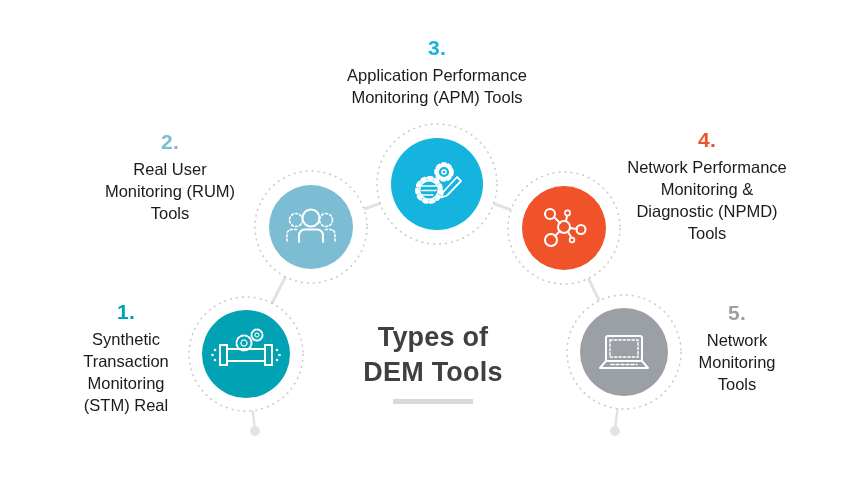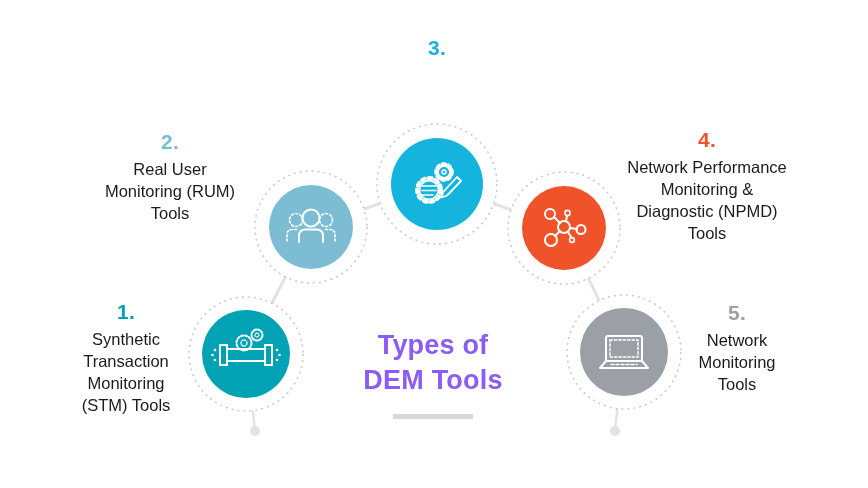--- a/index.html
+++ b/index.html
@@ -28,24 +28,24 @@
     white-space: pre-line;
   }
   .c1 { color: #00a2b3; }
   .c2 { color: #7cbdd3; }
   .c3 { color: #14b4de; }
   .c4 { color: #f0532a; }
   .c5 { color: #9aa0a6; }
 
   .title-block { position: absolute; left: 333px; top: 312px; width: 200px; text-align: center; }
   .title {
-    margin: 16px;
+    margin: 8px;
     font-size: 27px;
     font-weight: 800;
-    color: #8b5cf6;
+    color: #404040;
     line-height: 1.3;
     white-space: pre-line;
     letter-spacing: 0.2px;
   }
   .title-underline {
     width: 80px;
     height: 5px;
     background: #d8d8d8;
     margin: 9px auto 0 auto;
   }
@@ -137,32 +137,34 @@
       <path d="M -18,9 L -24,16 L 24,16 L 18,9" stroke-linejoin="round"></path>
       <line x1="-13" y1="12.5" x2="13" y2="12.5" stroke-width="1.4" stroke-dasharray="3 2"></line>
     </g>
   </svg>
 
   <div class="label-block" style="left:36px; top:300px; width:180px;">
     <div class="num c1">1.</div>
     <div class="lbl">Synthetic
 Transaction
 Monitoring
-(STM) Tools</div>
+(STM) Real</div>
   </div>
 
   <div class="label-block" style="left:80px; top:130px; width:180px;">
     <div class="num c2">2.</div>
     <div class="lbl">Real User
 Monitoring (RUM)
 Tools</div>
   </div>
 
   <div class="label-block" style="left:287px; top:36px; width:300px;">
     <div class="num c3">3.</div>
+    <div class="lbl">Application Performance
+Monitoring (APM) Tools</div>
   </div>
 
   <div class="label-block" style="left:607px; top:128px; width:200px;">
     <div class="num c4">4.</div>
     <div class="lbl">Network Performance
 Monitoring &amp;
 Diagnostic (NPMD)
 Tools</div>
   </div>
 

